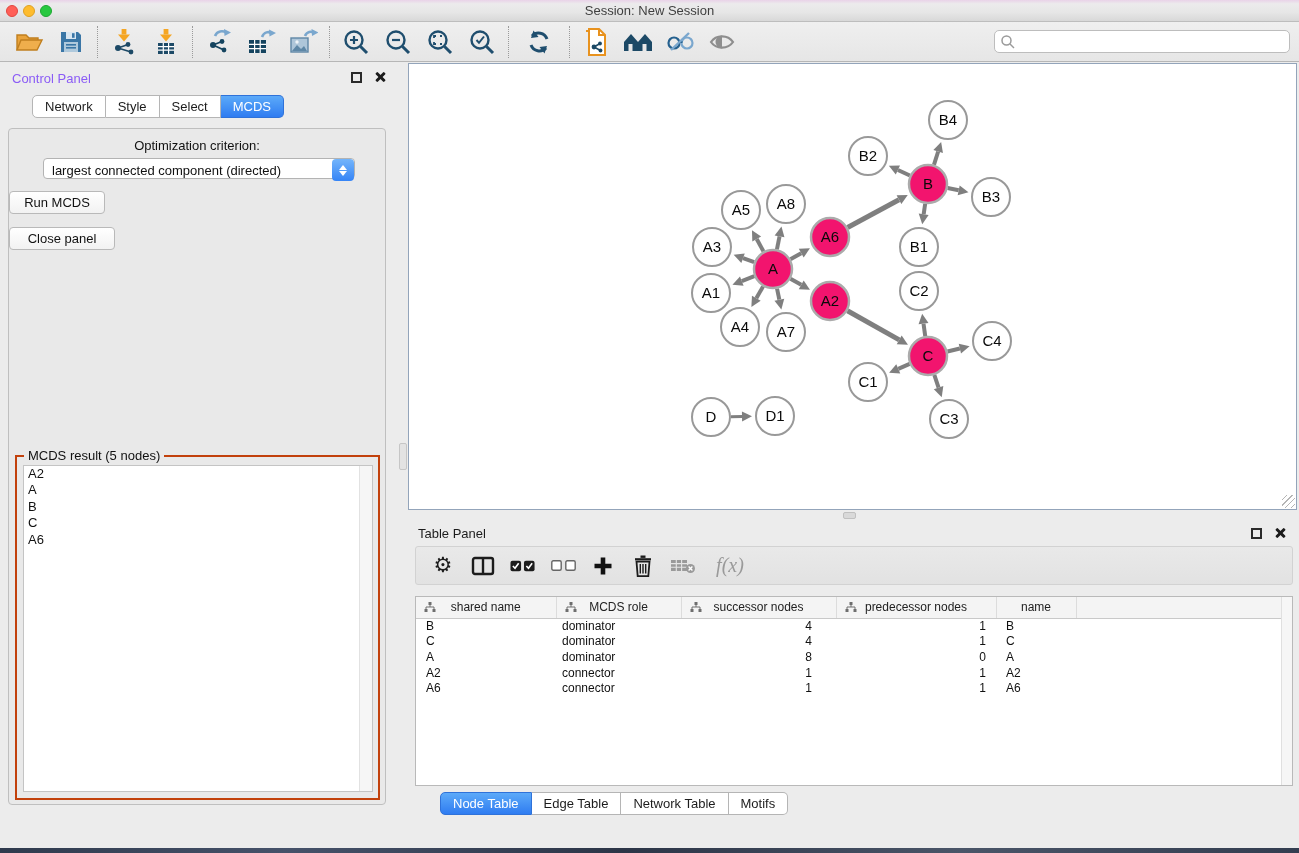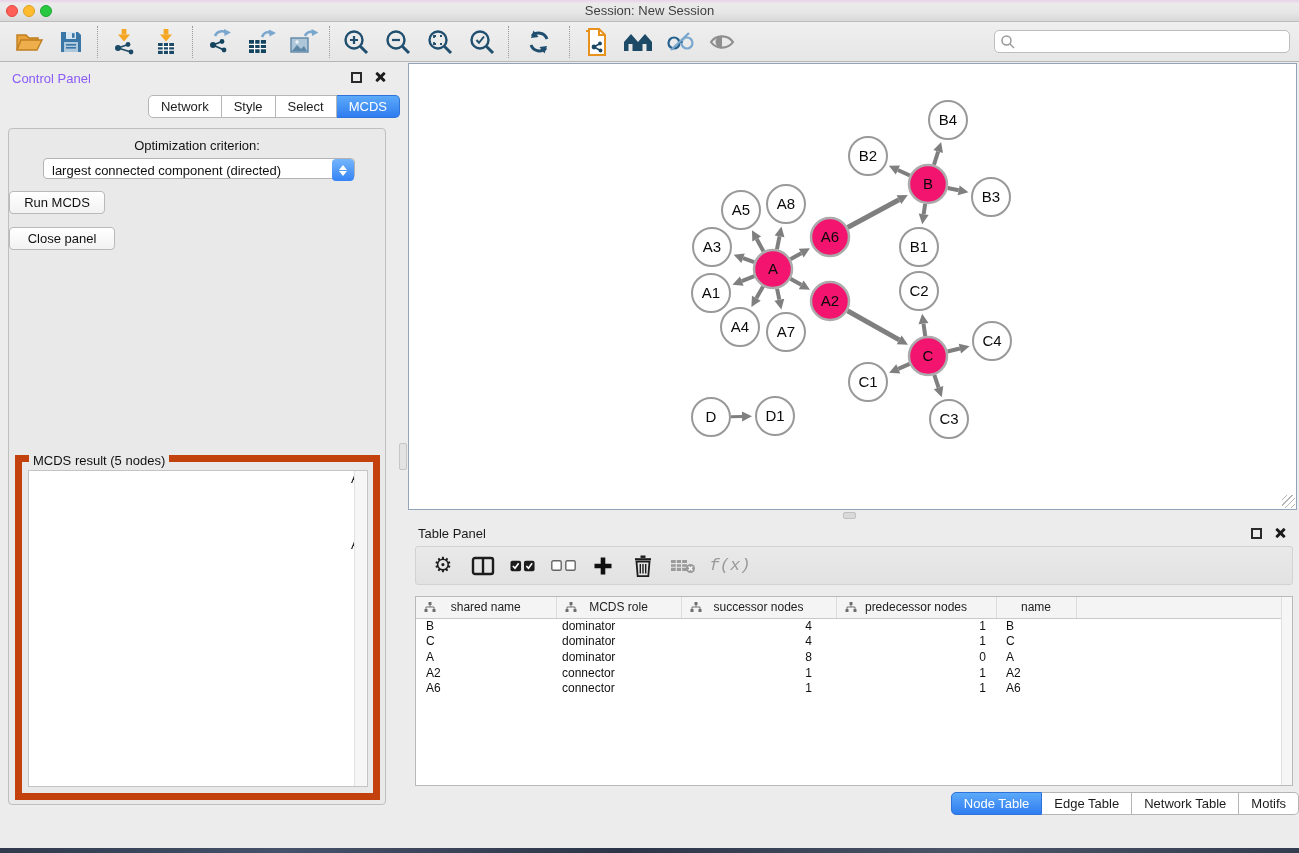--- a/index.html
+++ b/index.html
@@ -47,21 +47,21 @@
   .control-panel { position:absolute; left:0; top:62px; width:400px; bottom:35px; background:#ececec; }
   .panel-header { position:relative; height:30px; }
   .panel-header .ph-title { position:absolute; left:12px; top:9px; font-size:13px; color:#8b5cf6; }
   .float-ico { position:absolute; top:10px; width:11px; height:11px; border:2px solid #2a2a2a; }
   .close-ico { position:absolute; top:8px; width:14px; height:14px; }
   .close-ico:before, .close-ico:after {
     content:""; position:absolute; left:6px; top:1px; width:3px; height:12px; background:#1b1b1b; border-radius:1px;
   }
   .close-ico:before { transform:rotate(45deg); }
   .close-ico:after { transform:rotate(-45deg); }
-  .seg-row { display:flex; justify-content:flex-end; }
+  .seg-row { display:flex; justify-content:flex-start;padding-left:32px; }
   .seg {
     font-size:13px; padding:3px 12px; background:#fff; border:1px solid #b5b5b5;
     border-left:none; color:#1c1c1c; cursor:default; line-height:15px;
   }
   .seg:first-child { border-left:1px solid #b5b5b5; border-radius:5px 0 0 5px; }
   .seg:last-child { border-radius:0 5px 5px 0; }
   .seg.active {
     background:linear-gradient(#5caaf9,#2f7cf1); border-color:#2f72d9; color:#fff;
   }
   .cp-tabs { position:absolute; left:0; right:0; top:33px; }
@@ -85,22 +85,21 @@
   .chev.down { border-top:5px solid #fff; }
   .btn-row { position:absolute; left:0; right:0; top:62px; display:flex; justify-content:center; gap:13px;flex-direction:column; }
   .push-btn {
     font-size:13px; color:#111; background:linear-gradient(#ffffff,#f2f2f2);
     border:1px solid #b9b9b9; border-radius:4px; padding:3px 0; text-align:center; cursor:default;
   }
   .run-btn { width:96px; }
   .closep-btn { width:106px; }
   .result-group {
     position:absolute; left:6px; right:5px; top:326px; bottom:4px;
-    border:7px solid #c2410c;
-    text-align:right;
+    border:2px solid #c2410c;
   }
   .result-legend {
     position:absolute; top:-9px; left:7px; background:#e9e9e9; padding:0 4px;
     font-size:13px; color:#111;
   }
   .result-list {
     position:absolute; left:6px; right:5px; top:8px; bottom:6px;
     background:#fff; border:1px solid #c4c4c4; overflow:hidden;
   }
   .result-scroll {
@@ -137,21 +136,21 @@
   .table-panel { position:absolute; left:408px; top:522px; right:0; bottom:35px; background:#ececec; }
   .tp-header { position:relative; height:23px; }
   .tp-header .ph-title { position:absolute; left:10px; top:4px; font-size:13px; color:#1c1c1c; }
   .tp-toolbar {
     position:absolute; left:7px; right:6px; top:24px; height:39px;
     background:linear-gradient(#e9e9e9,#e2e2e2); border:1px solid #d2d2d2; border-radius:3px;
     display:flex; align-items:center; padding-left:14px; gap:14px;
   }
   .tp-btn { display:flex; align-items:center; justify-content:center; width:26px; height:28px; cursor:default; }
   .gear-glyph { font-family:"DejaVu Sans",sans-serif; font-size:21px; color:#1c1c1c; line-height:1; }
-  .fx-label { font-family:Liberation Mono, monospace; font-style:italic; font-size:17px; color:#9a9a9a; }
+  .fx-label { font-family:Liberation Serif, serif; font-style:italic; font-size:20px; color:#9a9a9a; }
   .data-table-wrap {
     position:absolute; left:7px; right:6px; top:74px; height:190px;
     background:#fff; border:1px solid #b9b9b9; overflow:hidden;
   }
   table.data { border-collapse:collapse; width:100%; table-layout:fixed; }
   table.data th {
     height:21px; background:#f4f4f4; border-bottom:1px solid #c9c9c9; border-right:1px solid #dcdcdc;
     font-size:12px; font-weight:normal; color:#222; text-align:center; position:relative;
   }
   table.data th .th-icon { position:absolute; left:8px; top:5px; }

